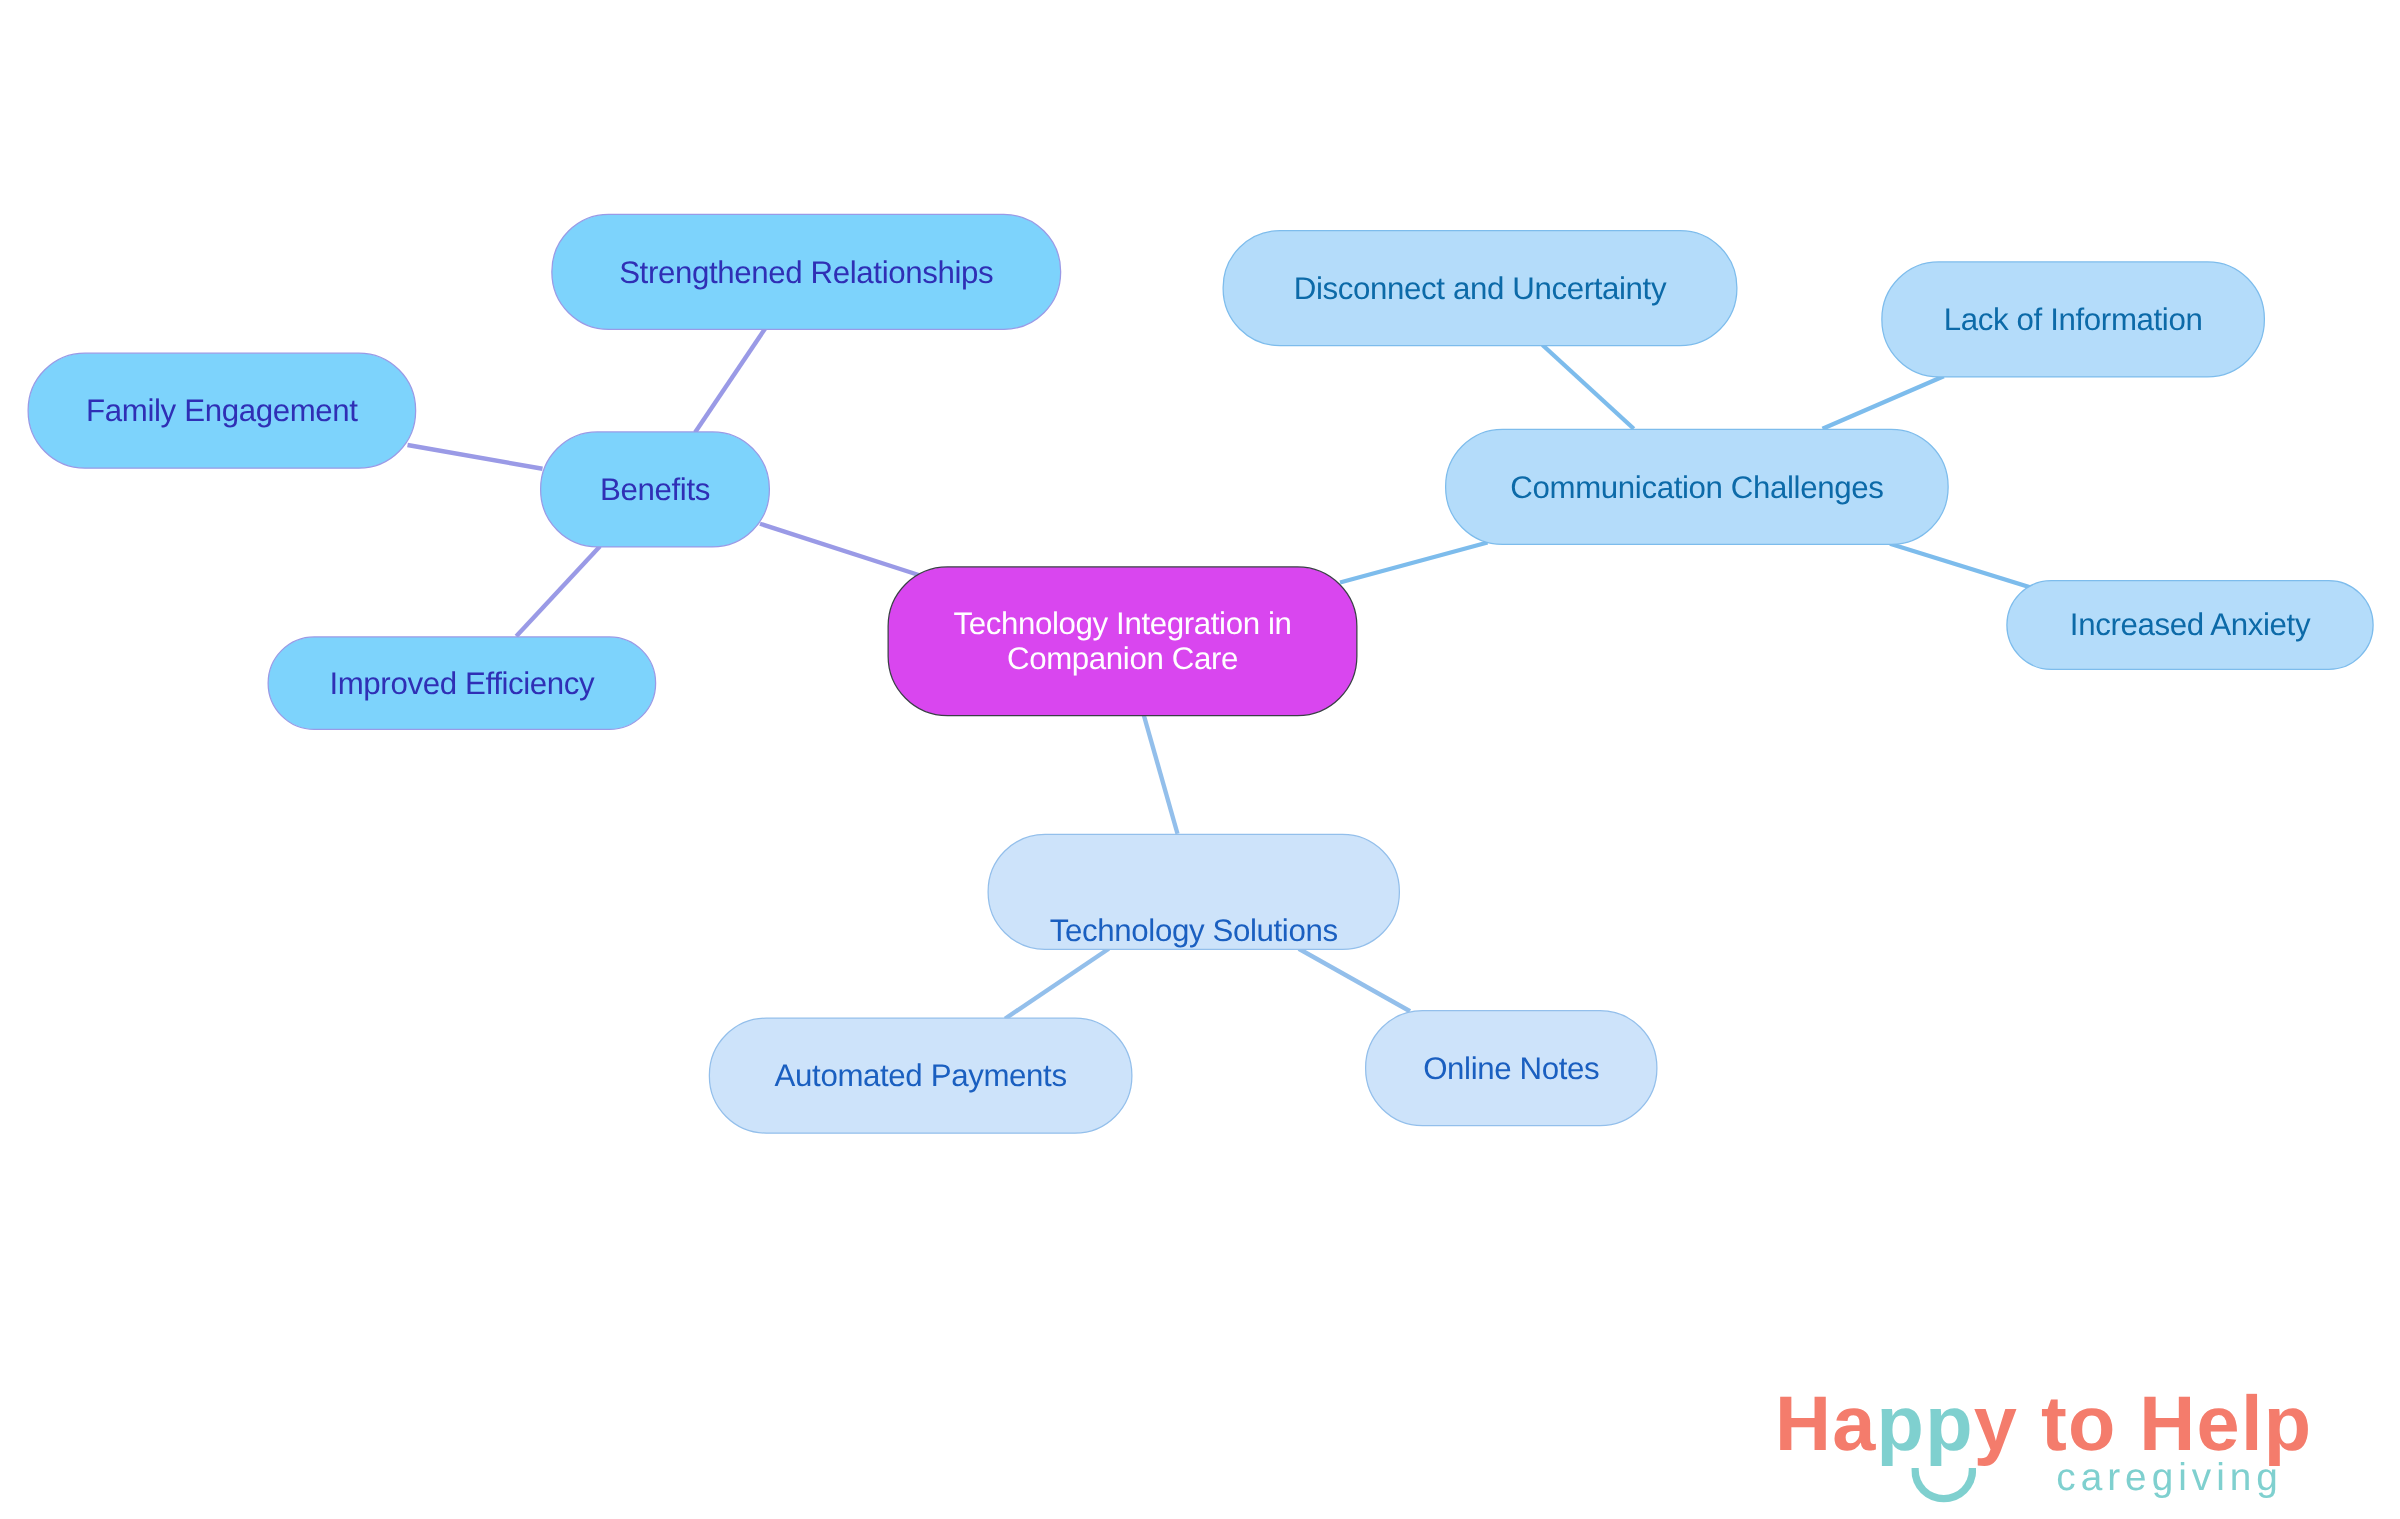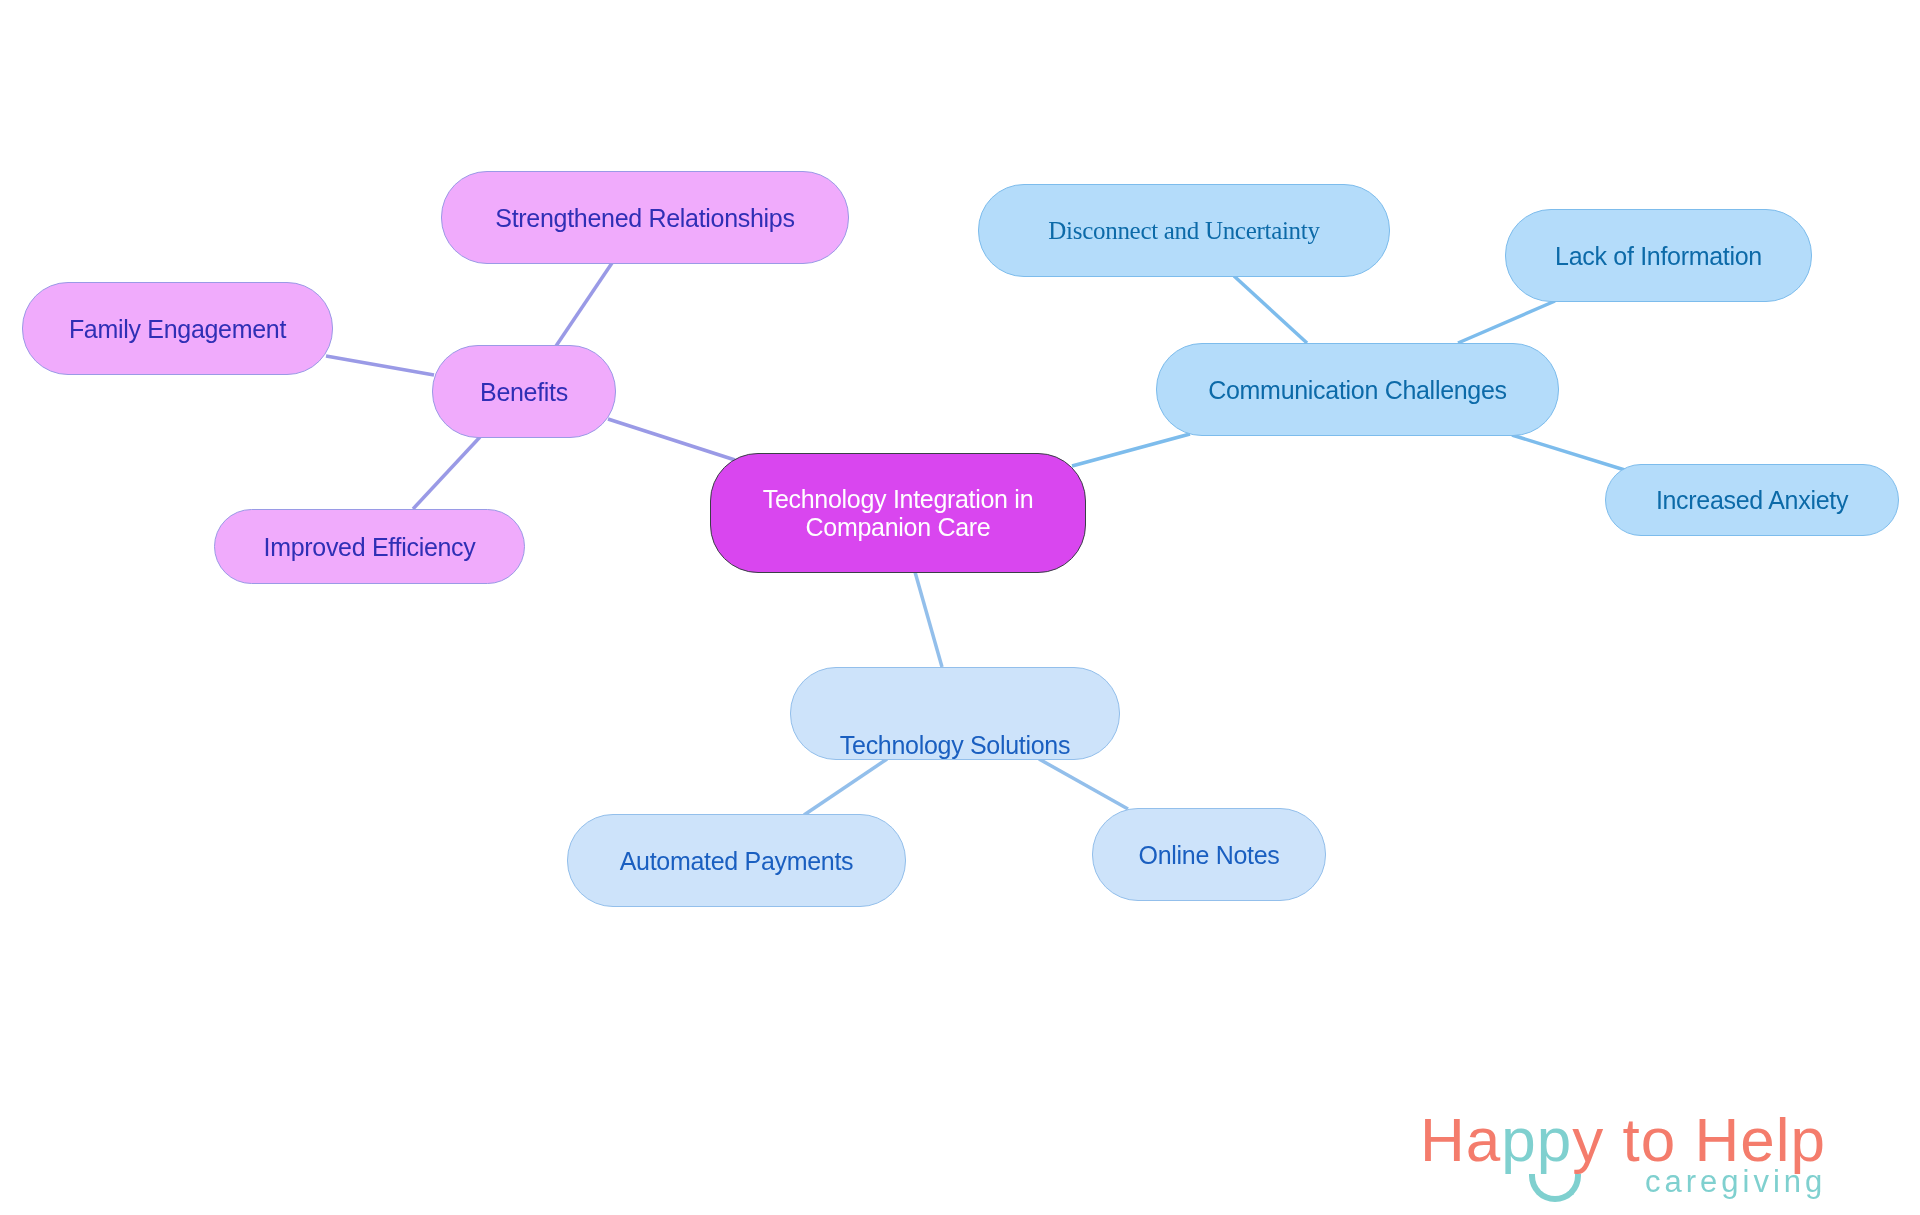--- a/index.html
+++ b/index.html
@@ -1,24 +1,24 @@
 <!DOCTYPE html>
 <html><head>
 <meta charset="utf-8">
 <style>
   html,body{margin:0;padding:0;background:#ffffff;}
   body{width:1920px;height:1215px;position:relative;overflow:hidden;font-family:"Liberation Sans","DejaVu Sans",sans-serif;}
   svg.edges{position:absolute;left:0;top:0;width:1920px;height:1215px;}
   .node{position:absolute;box-sizing:border-box;display:flex;align-items:center;justify-content:center;text-align:center;border-radius:46px;font-size:25px;line-height:28px;letter-spacing:-0.3px;cursor:pointer;}
-  .purple{background:#f0abfc;border:1.5px solid #9a9ae6;color:#2f2fb5;}
+  .purple{background:#7dd3fc;border:1.5px solid #9a9ae6;color:#2f2fb5;}
   .sky{background:#b4dcfa;border:1.5px solid #7dbcec;color:#0c6aa8;}
   .blue{background:#cde3fa;border:1.5px solid #93bfeb;color:#1a5fc0;}
   .root{background:#d946ef;border:1.5px solid #3a3f46;color:#ffffff;border-radius:48px;font-size:25px;line-height:28px;}
   .logo{position:absolute;left:1420px;top:1108px;width:460px;height:100px;}
-  .logo .main{position:absolute;left:0;top:0;font-weight:normal;font-size:62px;line-height:64px;letter-spacing:1px;color:#f47c6c;white-space:nowrap;}
+  .logo .main{position:absolute;left:0;top:0;font-weight:bold;font-size:62px;line-height:64px;letter-spacing:1px;color:#f47c6c;white-space:nowrap;}
   .logo .main .teal{color:#7fd0cf;}
   .logo .sub{position:absolute;left:225px;top:56px;font-size:31px;letter-spacing:4px;color:#7fd0cf;white-space:nowrap;}
   .logo .smile{position:absolute;left:109px;top:66px;width:40px;height:22px;border:6px solid #7fd0cf;border-top:none;border-radius:0 0 26px 26px;}
 </style>
 </head>
 <body>
 
 <svg class="edges" viewBox="0 0 1920 1215">
 
   <line x1="735" y1="460" x2="608" y2="419" stroke="#9a9ae6" stroke-width="3.5"></line>
@@ -50,21 +50,21 @@
 <div class="node purple" style="left:22px;top:282px;width:311px;height:93px;">
   <span>Family Engagement</span>
 </div>
 <div class="node purple" style="left:214px;top:509px;width:311px;height:75px;">
   <span>Improved Efficiency</span>
 </div>
 
 <div class="node sky" style="left:1156px;top:343px;width:403px;height:93px;">
   <span>Communication Challenges</span>
 </div>
-<div class="node sky" style="left:978px;top:184px;width:412px;height:93px;font-family:Liberation Serif, serif;">
+<div class="node sky" style="left:978px;top:184px;width:412px;height:93px;">
   <span>Disconnect and Uncertainty</span>
 </div>
 <div class="node sky" style="left:1505px;top:209px;width:307px;height:93px;">
   <span>Lack of Information</span>
 </div>
 <div class="node sky" style="left:1605px;top:464px;width:294px;height:72px;">
   <span>Increased Anxiety</span>
 </div>
 
 <div class="node blue" style="left:790px;top:667px;width:330px;height:93px;align-items:flex-end;">

